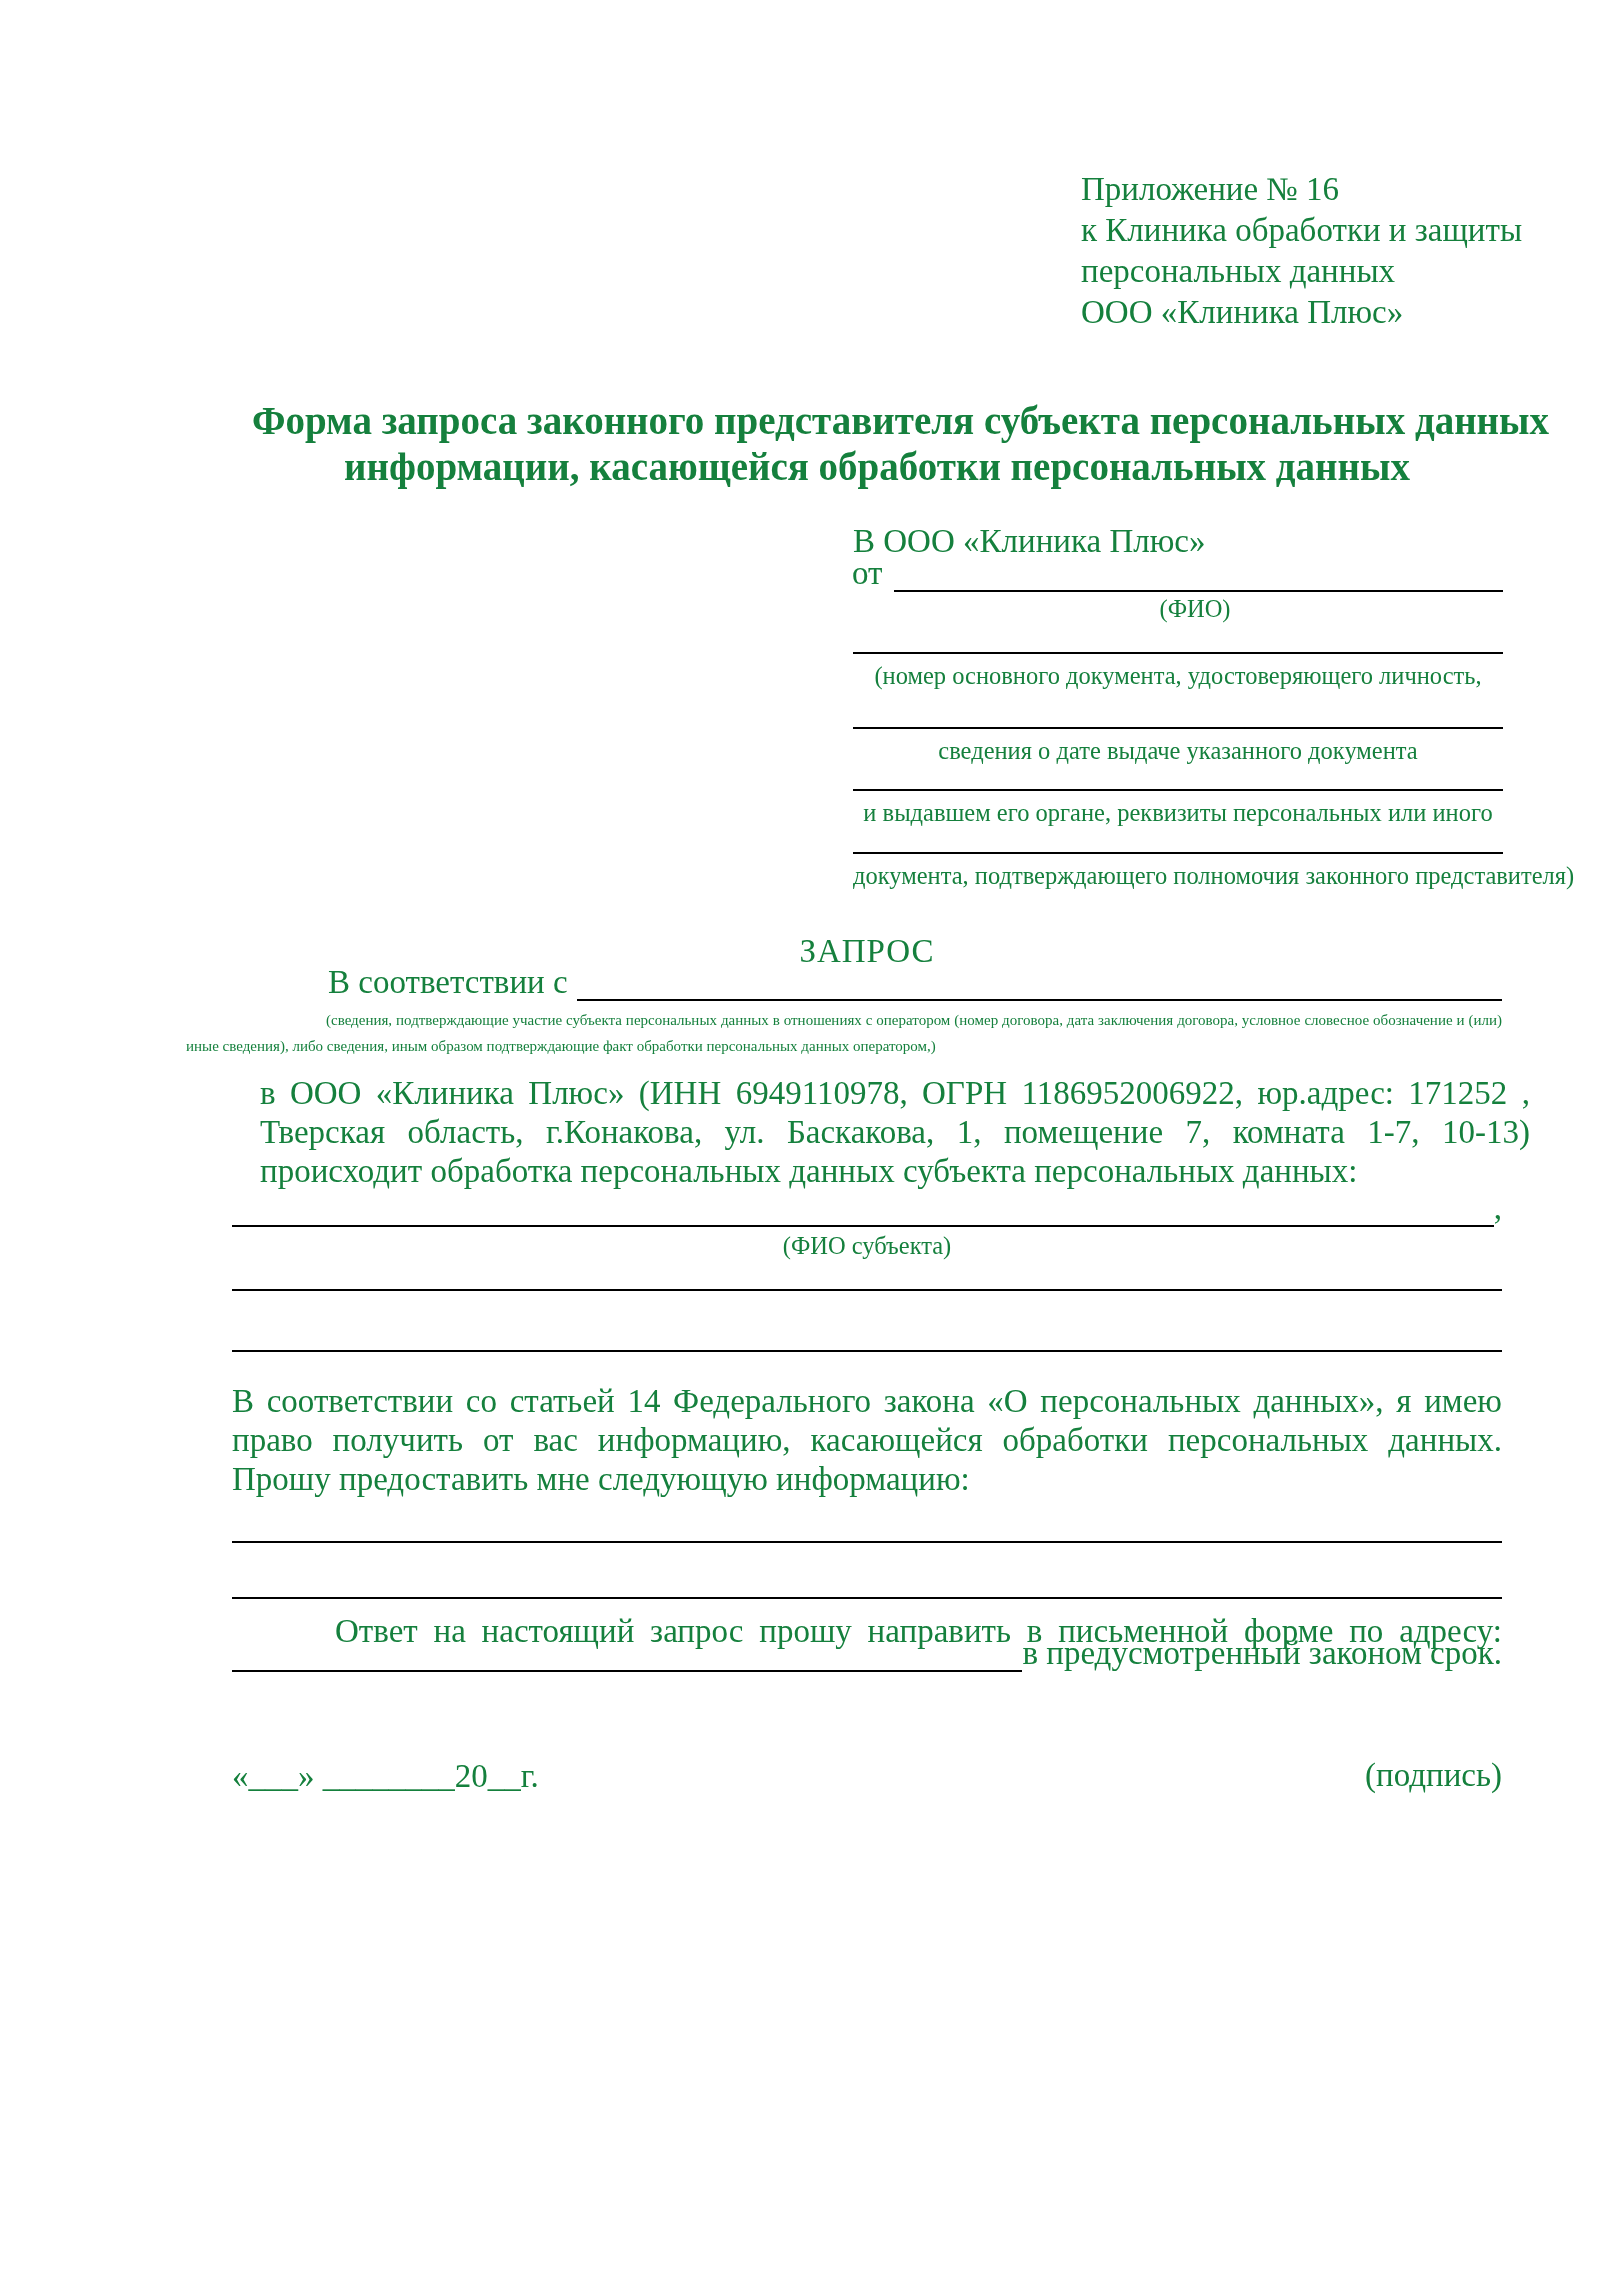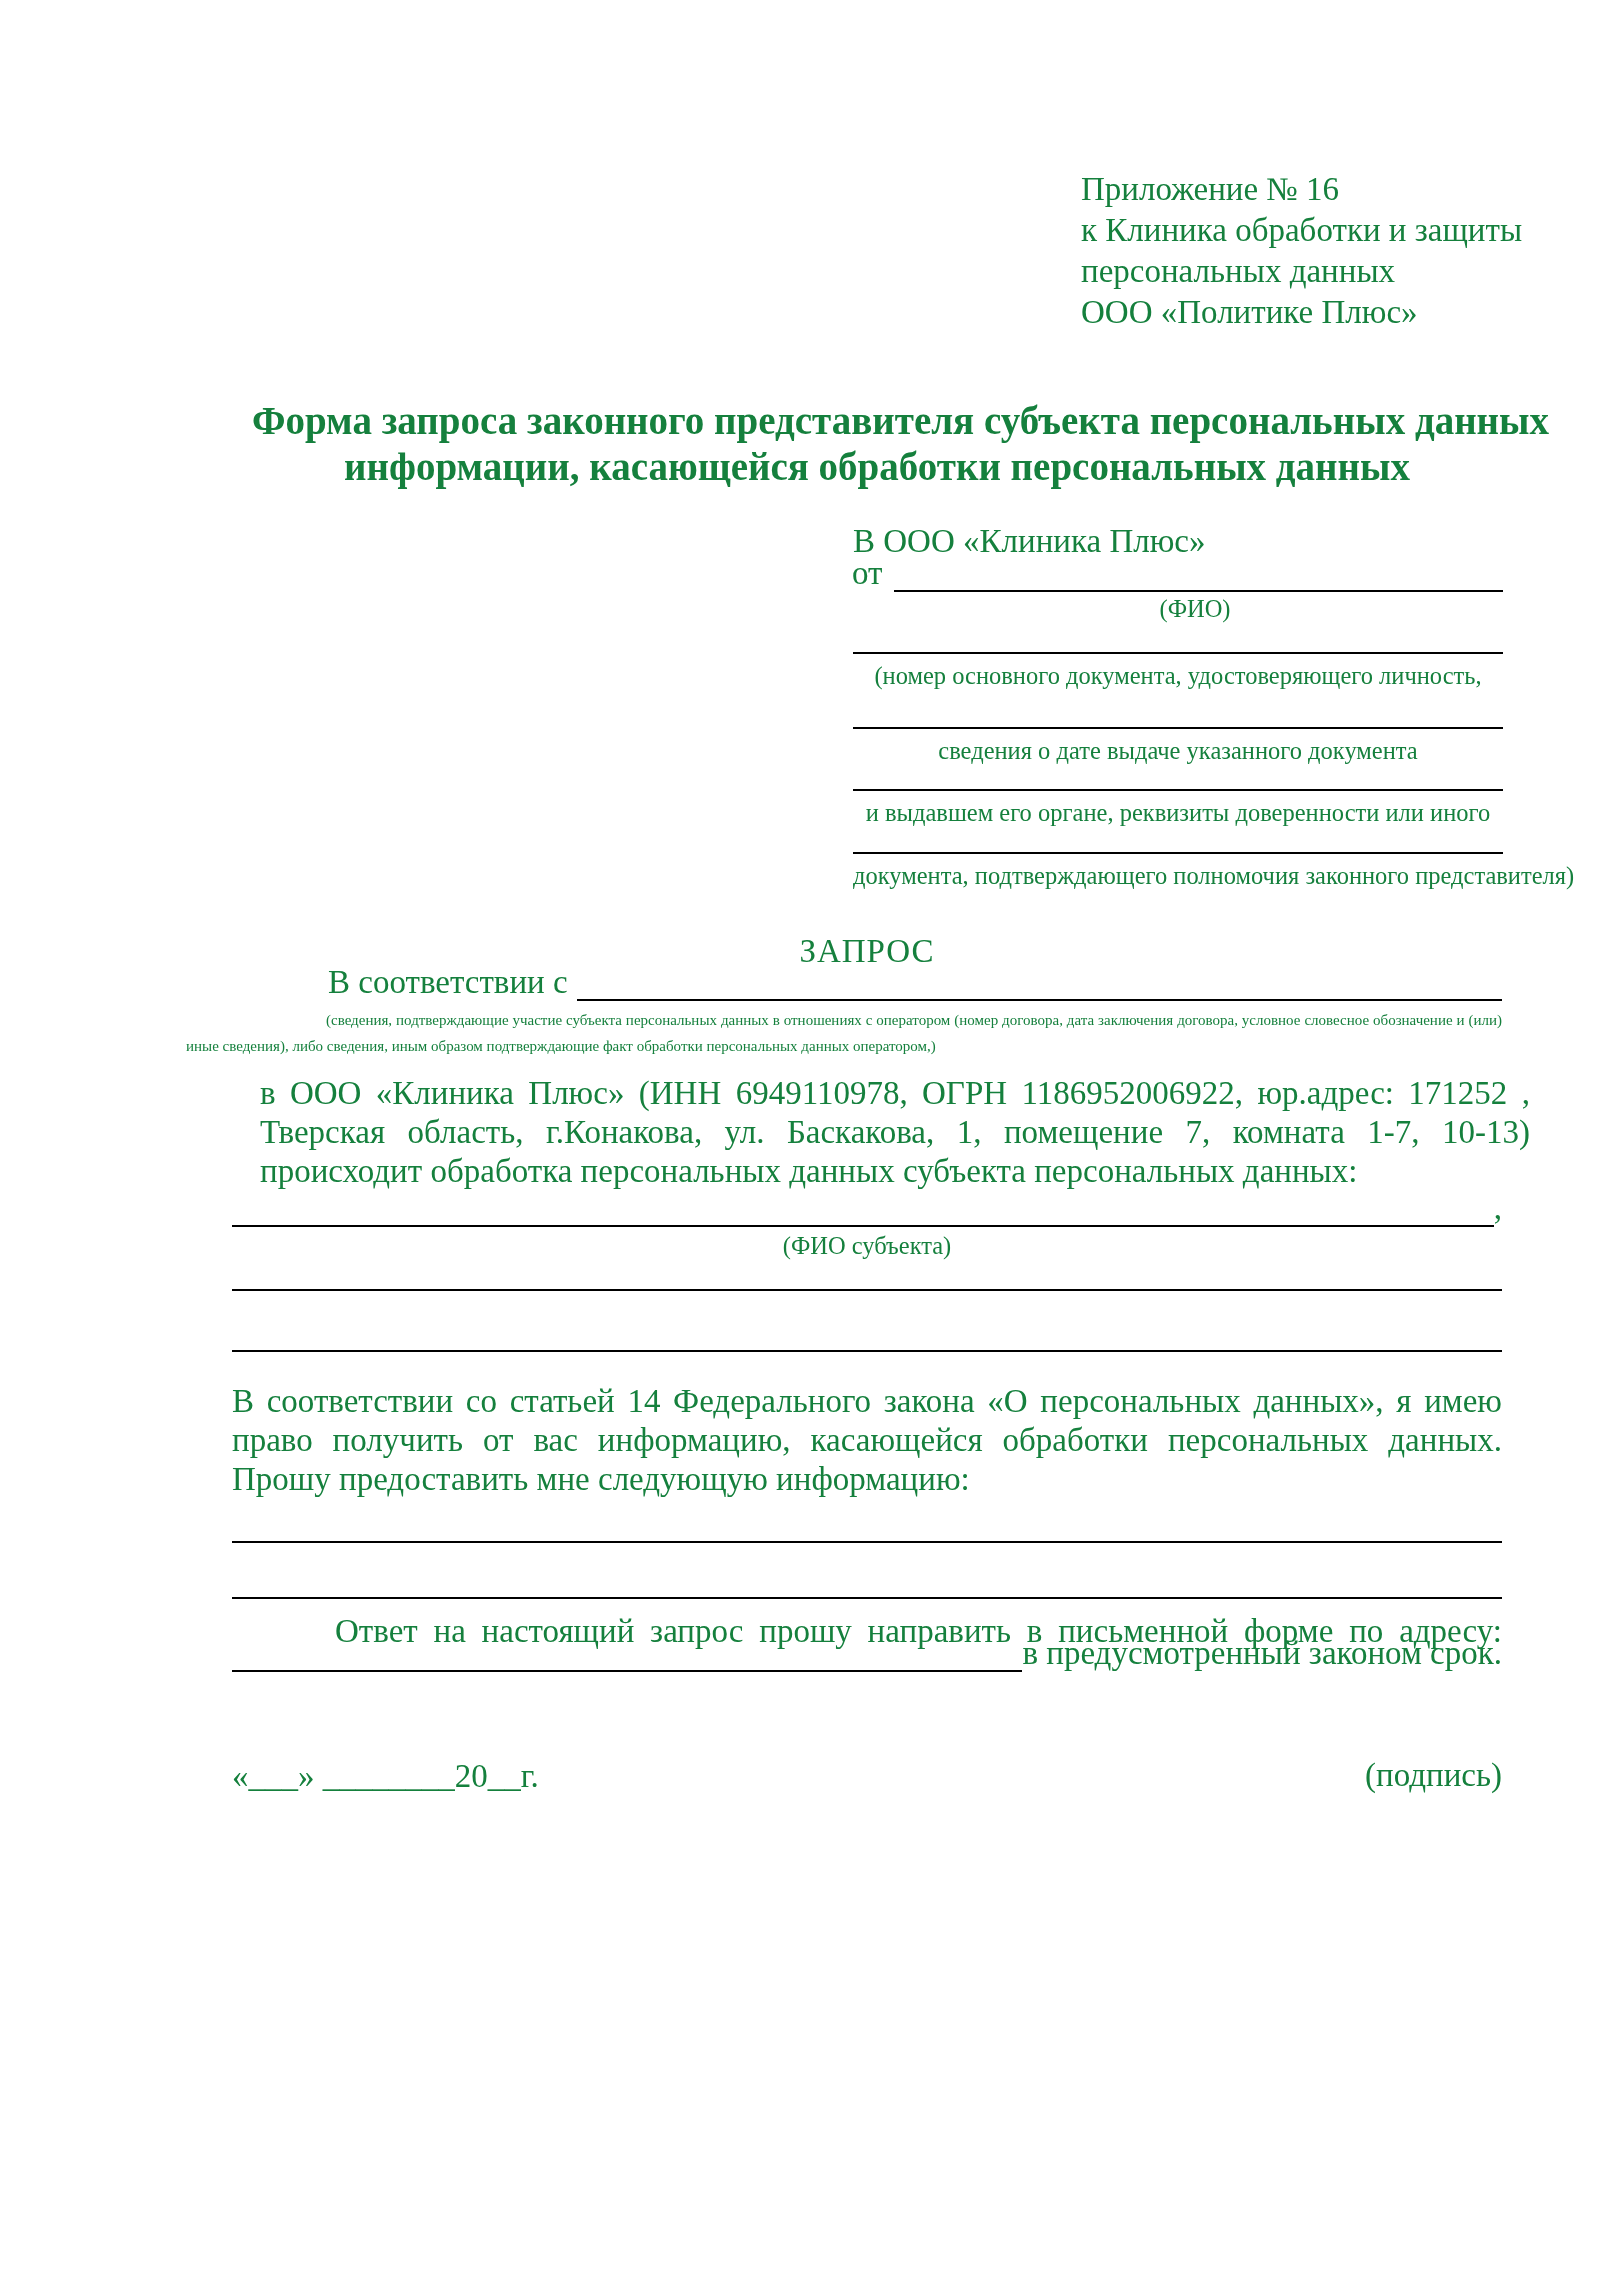--- a/index.html
+++ b/index.html
@@ -72,21 +72,21 @@
 </style>
 </head>
 <body>
 
 <div class="page">
 
   <div class="abs hdr">
     <div>Приложение № 16</div>
     <div>к Клиника обработки и защиты</div>
     <div>персональных данных</div>
-    <div>ООО «Политике Плюс»</div>
+    <div>ООО «Клиника Плюс»</div>
   </div>
 
   <div class="abs title">
     <div>Форма запроса законного представителя субъекта персональных данных</div>
     <div>информации, касающейся обработки персональных данных</div>
   </div>
 
   <div class="abs org">В ООО «Клиника Плюс»</div>
 
   <div class="abs flexrow from-row">
@@ -95,21 +95,21 @@
   </div>
   <div class="abs cap cap-c fio-cap">(ФИО)</div>
 
   <div class="abs fline" style="top:652px"></div>
   <div class="abs cap cap-c fcap" style="top:663px">(номер основного документа, удостоверяющего личность,</div>
 
   <div class="abs fline" style="top:727px"></div>
   <div class="abs cap cap-c fcap" style="top:738px">сведения о дате выдаче указанного документа</div>
 
   <div class="abs fline" style="top:789px"></div>
-  <div class="abs cap cap-c fcap" style="top:800px">и выдавшем его органе, реквизиты доверенности или иного</div>
+  <div class="abs cap cap-c fcap" style="top:800px">и выдавшем его органе, реквизиты персональных или иного</div>
 
   <div class="abs fline" style="top:852px"></div>
   <div class="abs cap cap-c fcap" style="top:863px">документа, подтверждающего полномочия законного представителя)</div>
 
   <div class="abs zapros">ЗАПРОС</div>
 
   <div class="abs flexrow accord-row">
     <span>В соответствии с</span>
     <span class="fill"></span>
   </div>

